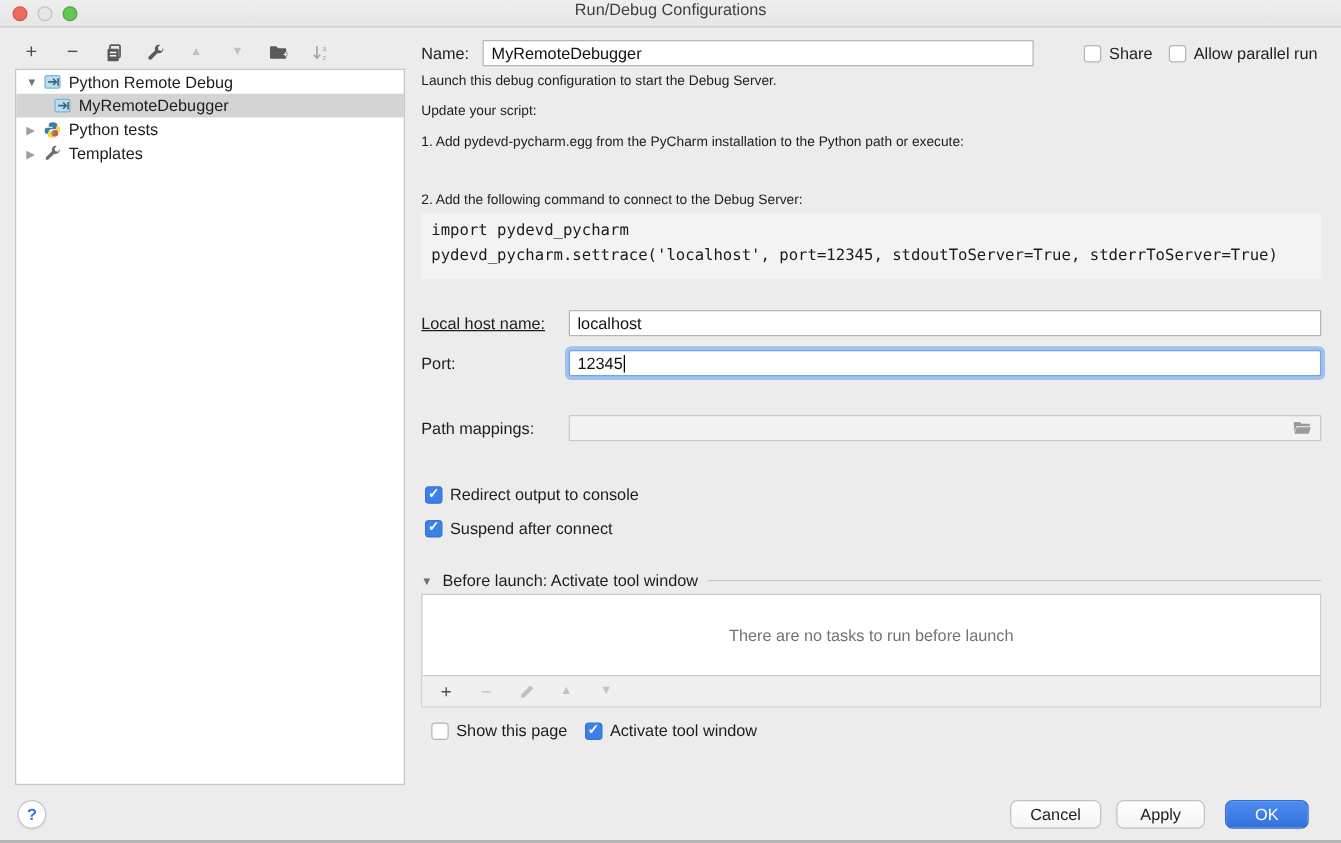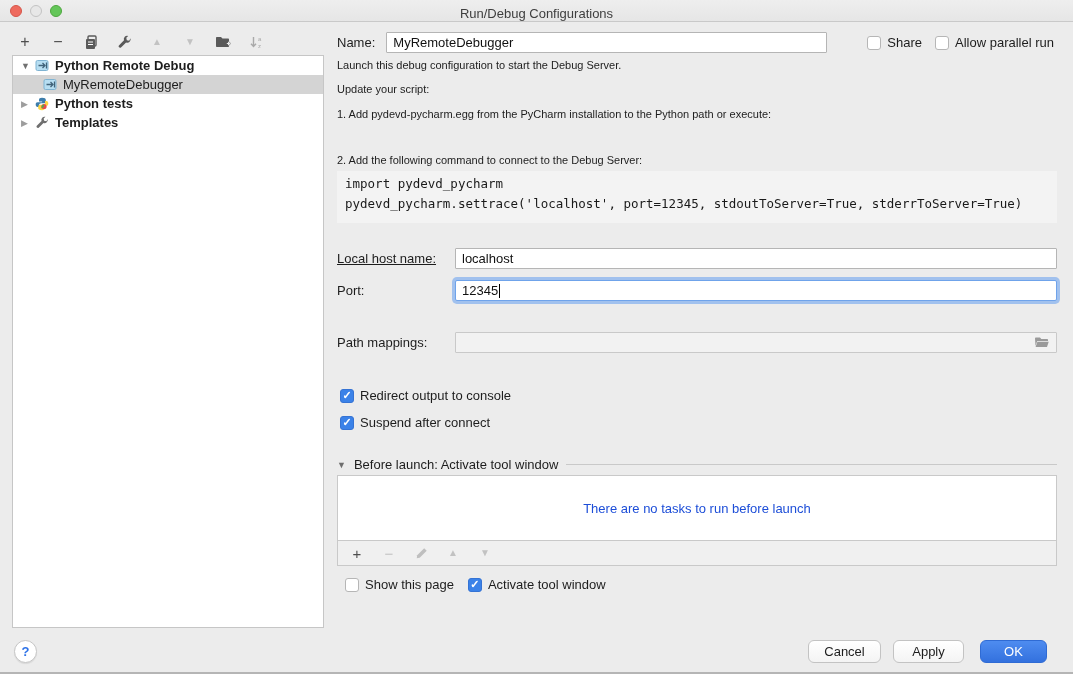--- a/index.html
+++ b/index.html
@@ -8,21 +8,21 @@
     position:relative; width:1073px; height:674px;
     background:#ececec; overflow:hidden;
     font-family:"Liberation Sans", sans-serif; font-size:13px; color:#1d1d1d;
     box-shadow: inset 0 -2px 0 #b5b5b5;
   }
   
   .titlebar {
     position:absolute; top:0; left:0; right:0; height:22px;
     background:linear-gradient(#eeeeee,#e6e6e6);
     border-bottom:1px solid #c9c9c9;
-    display:flex; align-items:flex-end; justify-content:center;
+    display:flex; align-items:flex-start; justify-content:center;
   }
   .traffic { position:absolute; left:10px; top:5px; display:flex; gap:8px; }
   .light { width:12px; height:12px; border-radius:50%; }
   .light.red   { background:#ee6a5e; border:1px solid #d65549; }
   .light.gray  { background:#e7e7e7; border:1px solid #c3c3c3; }
   .light.green { background:#64c659; border:1px solid #4ea73f; }
   .title-text { font-size:13px; color:#3e3e3e; }
 
   
   .tree-toolbar {
@@ -38,21 +38,21 @@
   .tree-panel {
     position:absolute; left:12px; top:55px; width:312px; height:573px;
     background:#ffffff; border:1px solid #c6c6c6;
   }
   .tree-row { display:flex; align-items:center; height:19px; padding-left:8px; cursor:default; }
   .tree-row.selected { background:#d4d4d4; }
   .tree-row .arrow { width:14px; font-size:9px; color:#717171; text-align:left; }
   .tree-row .arrow.closed { color:#9d9d9d; }
   .tree-row .t-icon { width:16px; height:14px; margin-right:4px; display:flex; align-items:center; }
   .tree-row .lbl { font-size:13px; }
-  .tree-row .lbl.bold { font-weight:bold; }
+  .tree-row .lbl.bold { font-weight:normal; }
   .indent { width:22px; flex:0 0 22px; }
 
   
   .main { position:absolute; left:337px; top:0; width:721px; height:674px; }
   .row { position:absolute; display:flex; align-items:center; }
   .label { font-size:13px; color:#1d1d1d; }
   .text-field {
     height:21px; background:#fff; border:1px solid #b5b5b5; border-radius:1px;
     display:flex; align-items:center; padding:0 6px; font-size:13px; color:#111;
   }
@@ -75,21 +75,21 @@
     font-family:"DejaVu Sans Mono", monospace; font-size:12.5px; color:#1a1a1a;
     padding:3px 8px; line-height:20px; white-space:nowrap; overflow:hidden;
   }
 
   .section-head { position:absolute; display:flex; align-items:center; width:720px; }
   .section-head .tri-small { font-size:9px; color:#6e6e6e; margin-right:8px; }
   .section-head .line { flex:1; border-top:1px solid #c9c9c9; margin-left:8px; }
 
   .task-box { position:absolute; width:720px; border:1px solid #c9c9c9; background:#fff; }
   .task-empty { height:64px; display:flex; align-items:center; justify-content:center;
-                color:#1d4ed8; font-size:13px; }
+                color:#737373; font-size:13px; }
   .task-toolbar { height:25px; background:#f0f0f0; border-top:1px solid #c9c9c9;
                   display:flex; align-items:center; gap:14px; padding-left:10px; }
 
   
   .btn {
     position:absolute; height:23px; top:640px;
     border:1px solid #c3c3c3; border-radius:6px;
     background:linear-gradient(#ffffff,#f4f4f4);
     font-family:"Liberation Sans", sans-serif; font-size:13px; color:#1d1d1d;
     display:flex; align-items:center; justify-content:center; cursor:default;

